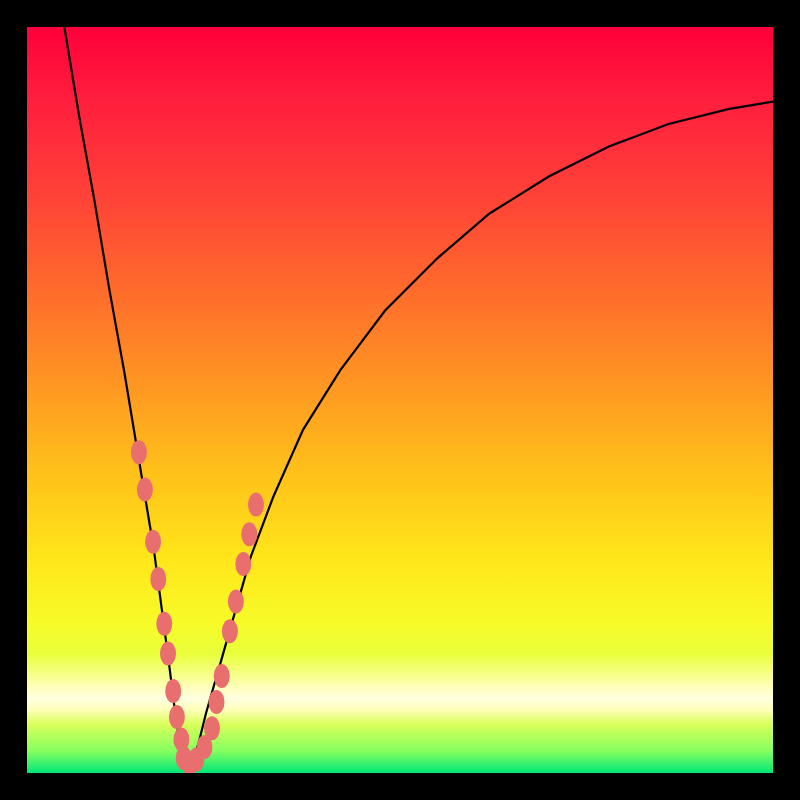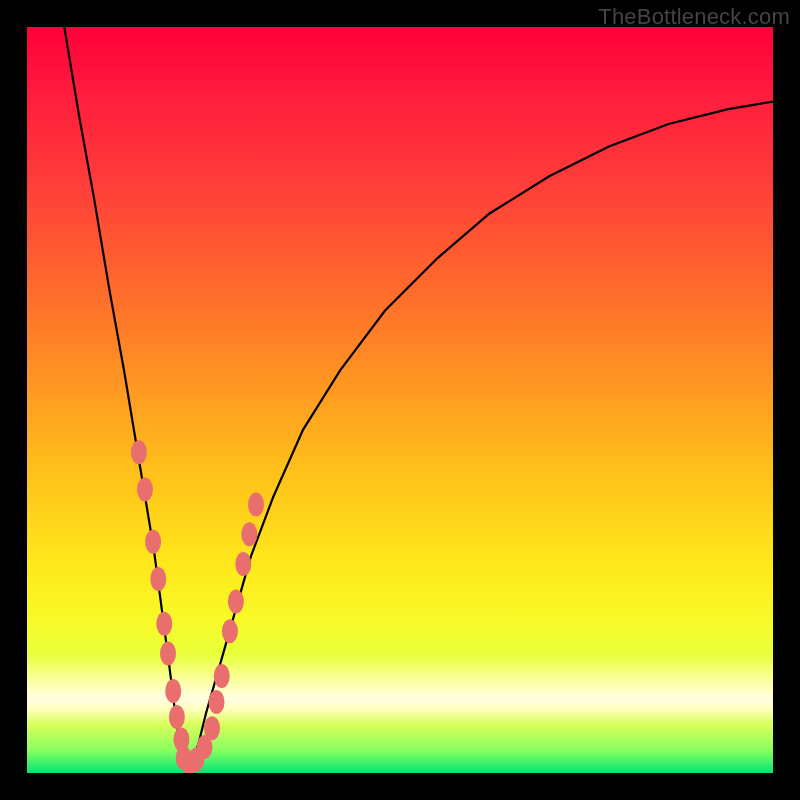--- a/index.html
+++ b/index.html
@@ -64,21 +64,20 @@
   }
   .dot {
     fill: #e96f6f;
     stroke: none;
   }
 </style>
 </head>
 <body>
 
 <div class="frame">
-  <div class="watermark">TheBottleneck.com</div>
 
   <div class="plot-box">
     <svg class="curve" viewBox="0 0 746 746" preserveAspectRatio="none">
       <path id="curve-path" fill="none" stroke="#000000" stroke-width="2.2" stroke-linecap="round" d="M37.3 0.0 L52.2 89.5 L67.1 171.6 L82.1 261.1 L97.0 343.2 L111.9 432.7 L126.8 522.2 L141.7 634.1 L149.2 693.8 L156.7 738.5 L164.1 738.5 L171.6 716.2 L179.0 686.3 L194.0 634.1 L208.9 581.9 L223.8 529.7 L246.2 470.0 L276.0 402.8 L313.3 343.2 L358.1 283.5 L410.3 231.3 L462.5 186.5 L522.2 149.2 L581.9 119.4 L641.6 97.0 L701.2 82.1 L746.0 74.6"></path>
       <g id="dots-group">
           <ellipse cx="111.9" cy="425.2" rx="8" ry="12" class="dot" fill="#e96f6f"></ellipse>
           <ellipse cx="117.9" cy="462.5" rx="8" ry="12" class="dot" fill="#e96f6f"></ellipse>
           <ellipse cx="126.1" cy="514.7" rx="8" ry="12" class="dot" fill="#e96f6f"></ellipse>
           <ellipse cx="131.3" cy="552.0" rx="8" ry="12" class="dot" fill="#e96f6f"></ellipse>
           <ellipse cx="137.3" cy="596.8" rx="8" ry="12" class="dot" fill="#e96f6f"></ellipse>

